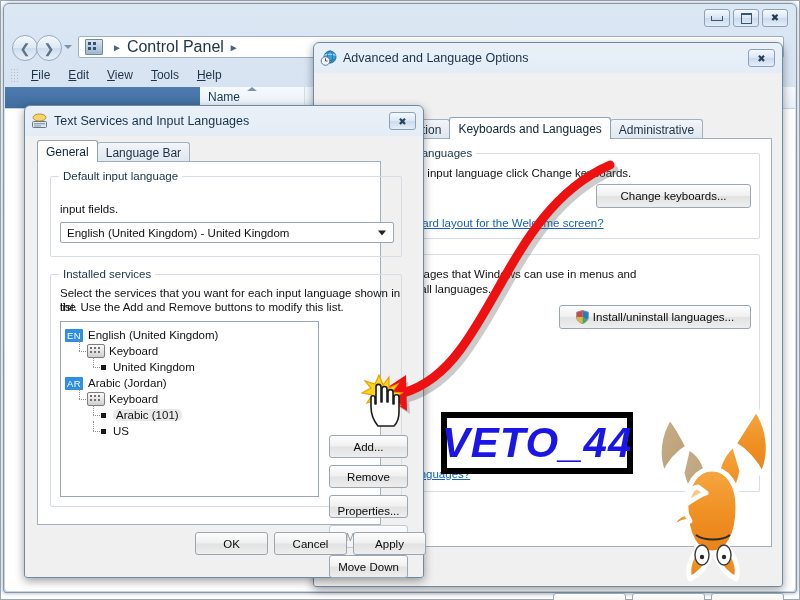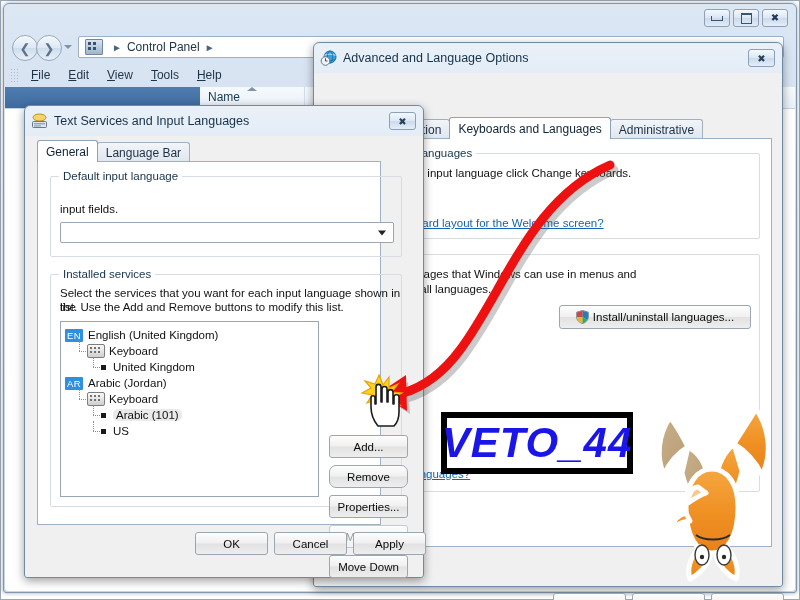--- a/index.html
+++ b/index.html
@@ -44,21 +44,21 @@
   .navarrow{position:absolute;left:50%;top:50%;transform:translate(-50%,-50%);
     font-size:13px;color:#5d7387;line-height:1;}
   .navdrop{position:absolute;left:60px;top:14px;width:0;height:0;
     border-left:4px solid transparent;border-right:4px solid transparent;border-top:4px solid #7e93a8;}
   .addrbar{position:absolute;left:74px;top:5px;right:12px;height:22px;box-sizing:border-box;
     background:#ffffff;border:1px solid #9db2c6;border-radius:2px;display:flex;align-items:center;padding:0 6px;}
   .cp-icon{width:16px;height:14px;margin-right:4px;flex:none;position:relative;
     background:linear-gradient(to bottom,#d8e4f0,#9fb6cc);border:1px solid #6d88a3;border-radius:1px;}
   .cp-icon:before{content:"";position:absolute;left:2px;top:2px;width:3px;height:3px;background:#35536f;
     box-shadow:5px 0 0 #35536f, 0 5px 0 #35536f, 5px 5px 0 #35536f;}
-  .crumb{font-size:12px;color:#20364a;}
+  .crumb{font-size:16px;color:#20364a;}
   .crumb-sep{color:#4a647c;font-size:10px;margin:0 5px;}
 
   
   .menubar{position:absolute;left:0;top:60px;width:100%;height:22px;display:flex;align-items:center;}
   .menugrip{width:10px;height:14px;margin-left:6px;margin-right:2px;
     background-image:radial-gradient(#a9b9c9 1px, transparent 1px);
     background-size:3px 3px;opacity:.9;}
   .menuitem{padding:2px 9px;font-size:12px;color:#1d3347;cursor:default;text-align:center;}
   .menuitem u{text-decoration:underline;}
 
@@ -245,20 +245,23 @@
       <div class="tab">
         <span>Administrative</span>
       </div>
     </div>
 
     <div class="tabbody" style="left:12px;top:95px;width:446px;height:409px;">
 
       <div class="group" style="left:12px;top:14px;width:421px;height:86px;">
         <span class="glabel">d other input languages</span>
         <div class="gtext" style="position:absolute;left:10px;top:12px;">ur keyboard or input language click Change keyboards.</div>
+        <div class="btn" style="position:absolute;right:8px;top:30px;width:155px;height:24px;">
+          <span>Change keyboards...</span>
+        </div>
         <div class="wlink" style="position:absolute;left:10px;top:63px;">nge the keyboard layout for the Welcome screen?</div>
       </div>
 
       <div class="group" style="left:12px;top:115px;width:421px;height:238px;">
         <span class="glabel">age</span>
         <div class="gtext" style="position:absolute;left:10px;top:12px;">uninstall languages that Windows can use in menus and</div>
         <div class="gtext" style="position:absolute;left:10px;top:27px;">: Install/uninstall languages.</div>
         <div class="btn" style="position:absolute;right:8px;top:50px;width:192px;height:24px;">
           <span class="shield">
             <svg width="13" height="14" viewBox="0 0 13 14">
@@ -311,20 +314,21 @@
         <span>Language Bar</span>
       </div>
     </div>
 
     <div class="tabbody" style="left:12px;top:55px;width:344px;height:364px;padding-left:16px;">
 
       <div class="group" style="left:12px;top:14px;width:352px;height:81px;">
         <span class="glabel">Default input language</span>
         <div class="gtext" style="position:absolute;left:9px;top:25px;">input fields.</div>
         <div class="combo" style="position:absolute;left:9px;top:45px;width:334px;height:21px;">
+          <span>English (United Kingdom) - United Kingdom</span>
           <span class="arrow"></span>
         </div>
       </div>
 
       <div class="group" style="left:12px;top:112px;width:352px;height:233px;">
         <span class="glabel">Installed services</span>
         <div class="gtext" style="position:absolute;left:9px;top:11px;">Select the services that you want for each input language shown in the</div>
         <div class="gtext" style="position:absolute;left:9px;top:25px;">list. Use the Add and Remove buttons to modify this list.</div>
 
         <div class="treebox" style="position:absolute;left:9px;top:46px;width:259px;height:176px;padding:5px 4px;">
@@ -359,24 +363,24 @@
           <div class="trow" style="padding-left:22px;">
             <span class="dashes"></span>
             <span class="bullet"></span>
             <span>US</span>
           </div>
         </div>
 
         <div class="btn" style="position:absolute;left:278px;top:160px;width:79px;height:23px;">
           <span>Add...</span>
         </div>
-        <div class="btn" style="position:absolute;left:278px;top:190px;width:79px;height:23px;border-radius:7px;">
+        <div class="btn" style="position:absolute;left:278px;top:190px;width:79px;height:23px;">
           <span>Remove</span>
         </div>
-        <div class="btn" style="position:absolute;left:278px;top:220px;width:79px;height:23px;">
+        <div class="btn" style="position:absolute;left:278px;top:220px;width:79px;height:23px;align-items:flex-end;">
           <span>Properties...</span>
         </div>
         <div class="btn disabled" style="position:absolute;left:278px;top:250px;width:79px;height:23px;">
           <span>Move Up</span>
         </div>
         <div class="btn" style="position:absolute;left:278px;top:280px;width:79px;height:23px;">
           <span>Move Down</span>
         </div>
       </div>
     </div>

